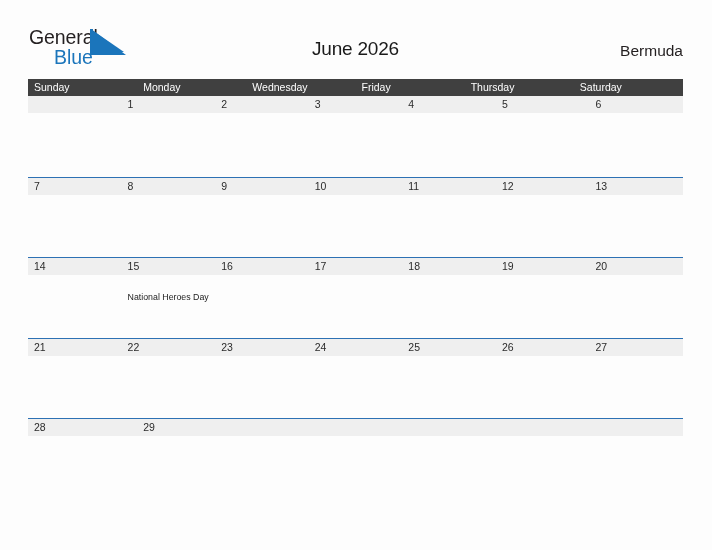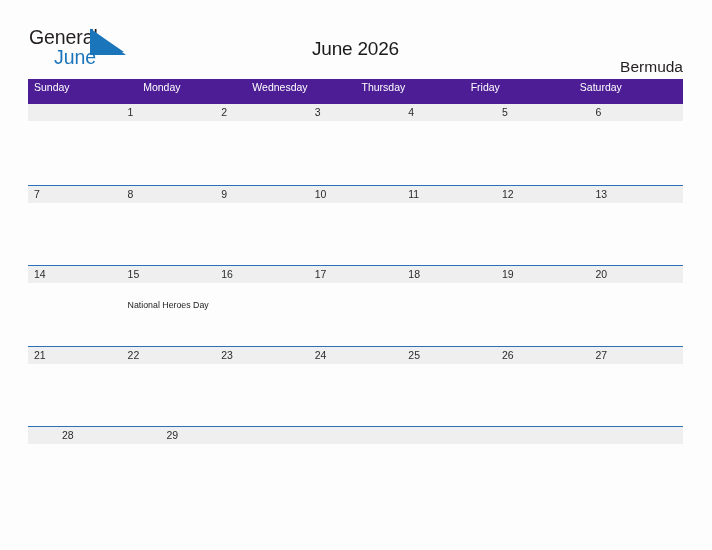--- a/index.html
+++ b/index.html
@@ -77,40 +77,40 @@
     text-align: center;
     font-size: 19px;
     color: #1a1a1a;
     line-height: 46px;
     letter-spacing: -0.2px;
   }
 
   .cal-location {
     position: absolute;
     right: 0;
-    top: 16px;
+    top: 0;
     font-size: 15.5px;
     color: #231f20;
     line-height: 49px;
     white-space: nowrap;
   }
 
   
   .calendar {
     position: absolute;
     left: 28px;
     top: 79px;
     width: 655px;
   }
 
   .dow-header {
     display: flex;
     width: 100%;
-    height: 25px;
-    background: #4c1d95;
+    height: 17px;
+    background: #404040;
     justify-content: center;
   }
   .dow-cell {
     flex: 1 1 0;
     font-size: 10.5px;
     color: #ffffff;
     line-height: 17px;
     padding-left: 6px;
     box-sizing: border-box;
     white-space: nowrap;
@@ -129,21 +129,20 @@
   .week-row .band {
     position: absolute;
     left: 0;
     top: 0;
     width: 100%;
     height: 17px;
     background: #efefef;
   }
   .week-row.short {
     height: 25px;
-    padding-left: 28px;
   }
 
   .days {
     position: relative;
     display: flex;
     width: 100%;
     height: 100%;
   }
   .day-cell {
     flex: 1 1 0;
@@ -181,36 +180,36 @@
 
     <div class="logo">
       <span class="logo-general">General</span>
       <span class="logo-flag">
         <svg width="38" height="30" viewBox="0 0 38 30" xmlns="http://www.w3.org/2000/svg">
           <polygon points="1,1 1,27 36,27" fill="#1b75bb" transform="translate(0,0) scale(1,1)"></polygon>
           <polygon points="2,2 2,24 34,24" fill="#1b75bb"></polygon>
           <rect x="0" y="1" width="3" height="26" fill="#1b75bb"></rect>
         </svg>
       </span>
-      <span class="logo-blue">June</span>
+      <span class="logo-blue">Blue</span>
     </div>
 
     <div class="cal-title">June 2026</div>
 
     <div class="cal-location">Bermuda</div>
   </div>
 
   <div class="calendar">
 
     <div class="dow-header">
       <div class="dow-cell">Sunday</div>
       <div class="dow-cell">Monday</div>
       <div class="dow-cell">Wednesday</div>
+      <div class="dow-cell">Friday</div>
       <div class="dow-cell">Thursday</div>
-      <div class="dow-cell">Friday</div>
       <div class="dow-cell">Saturday</div>
     </div>
 
     <div class="week-row">
       <div class="band"></div>
       <div class="days">
         <div class="day-cell empty">
             <span class="day-num"></span>
             <span class="day-events"></span>
           </div>

